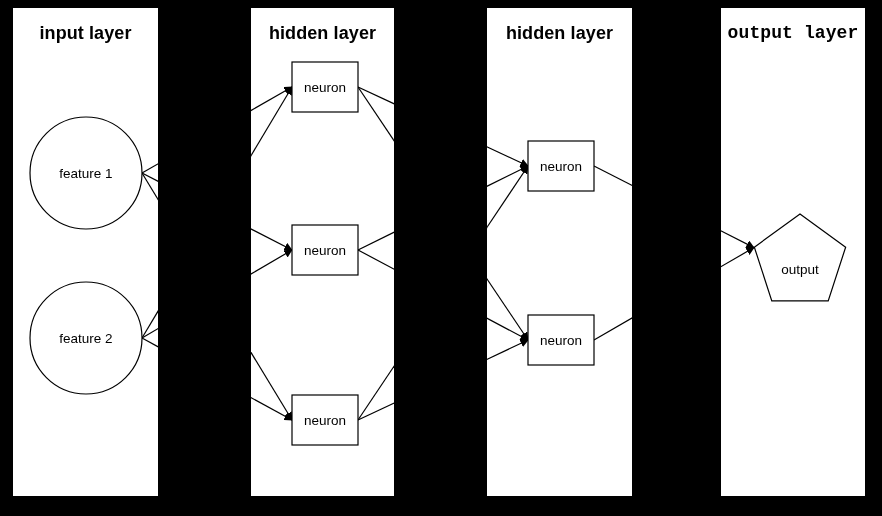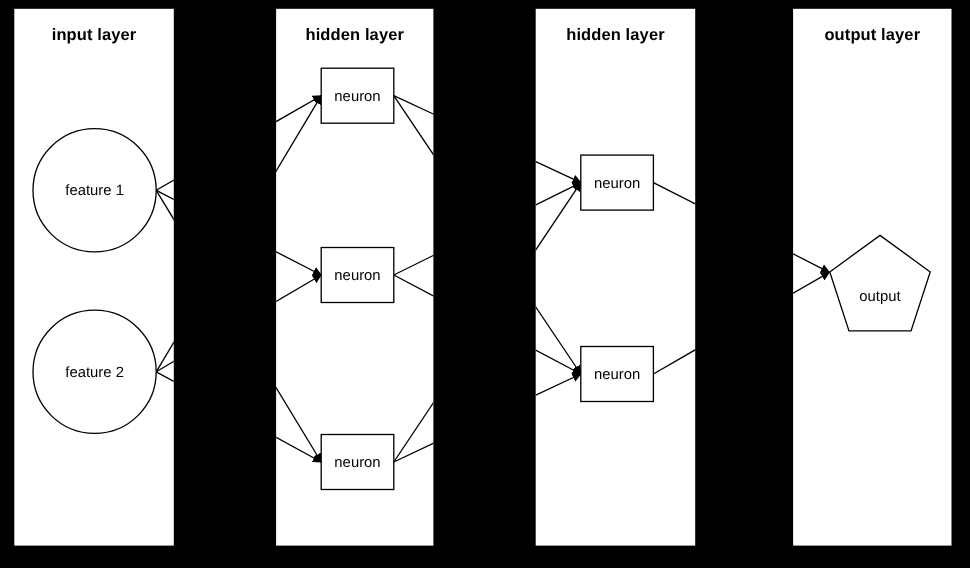--- a/index.html
+++ b/index.html
@@ -24,21 +24,21 @@
   .panel {
     position: absolute;
     background: #ffffff;
     overflow: hidden;
   }
   .panel-title {
     position: absolute;
     left: 0;
     width: 100%;
     text-align: center;
-    font-size: 15px;
+    font-size: 18px;
     font-weight: bold;
     color: #000000;
     letter-spacing: 0.1px;
   }
   .svg-layer {
     position: absolute;
     left: 0;
     top: 0;
     width: 882px;
     height: 516px;
@@ -69,21 +69,21 @@
 
   <div class="panel" id="panel-input" style="left: 13px; top: 8px; width: 145px; height: 488px;">
     <div class="panel-title" style="top: 15px;">input layer</div>
   </div>
   <div class="panel" id="panel-hidden1" style="left: 251px; top: 8px; width: 143px; height: 488px;">
     <div class="panel-title" style="top: 15px;">hidden layer</div>
   </div>
   <div class="panel" id="panel-hidden2" style="left: 487px; top: 8px; width: 145px; height: 488px;">
     <div class="panel-title" style="top: 15px;">hidden layer</div>
   </div>
-  <div class="panel" id="panel-output" style="left: 721px; top: 8px; width: 144px; height: 488px;">
+  <div class="panel" id="panel-output" style="left: 721px; top: 8px; width: 144px; height: 488px; font-family: Liberation Mono, monospace;">
     <div class="panel-title" style="top: 15px;">output layer</div>
   </div>
 
   <svg class="svg-layer" id="gfx" viewBox="0 0 882 516" xmlns="http://www.w3.org/2000/svg">
     <defs>
       <marker id="arrow" viewBox="0 0 10 10" refX="9" refY="5" markerWidth="7" markerHeight="7" orient="auto-start-reverse">
         <path d="M 0 0 L 10 5 L 0 10 z" fill="#000000"></path>
       </marker>
       <clipPath id="clip-input">
           <rect id="cr-input" x="13" y="8" width="145" height="488"></rect>

